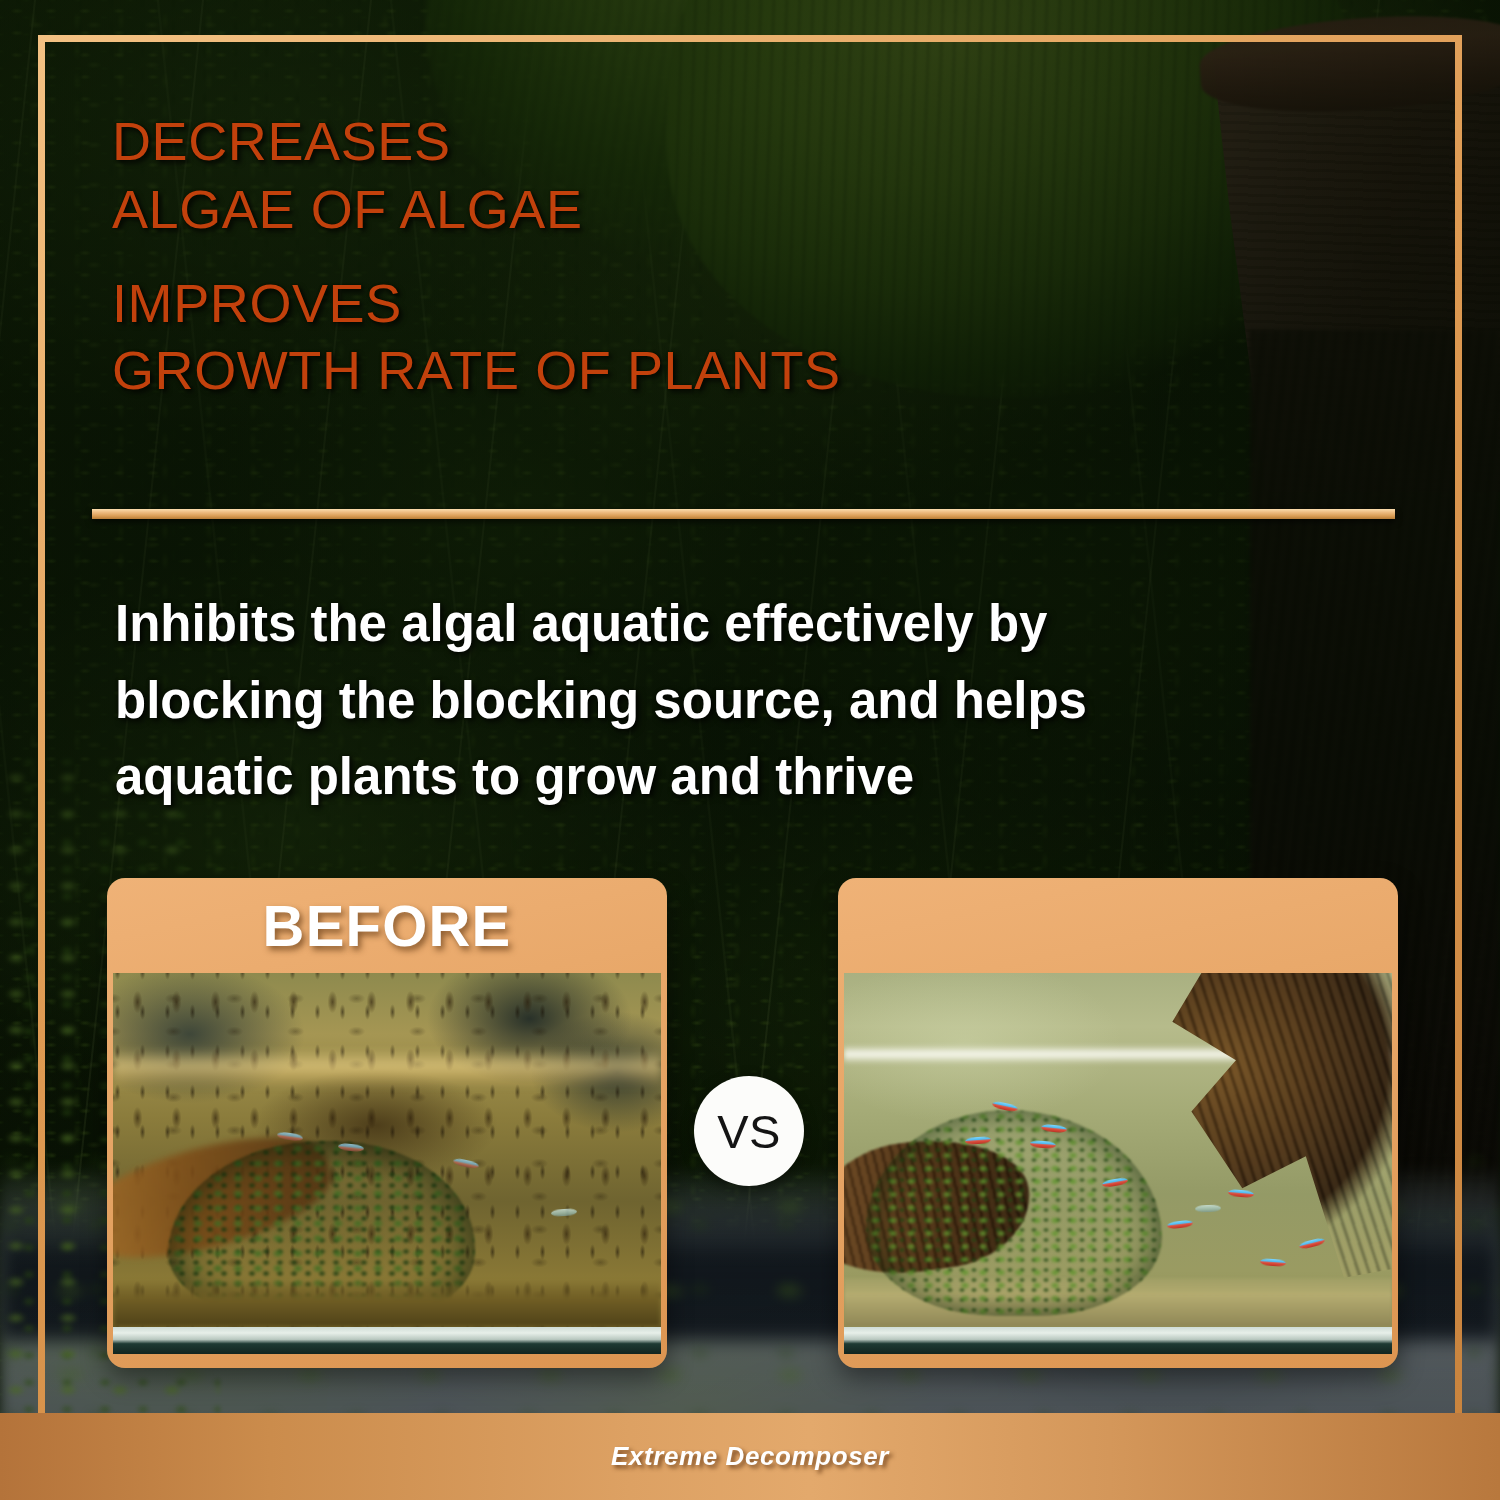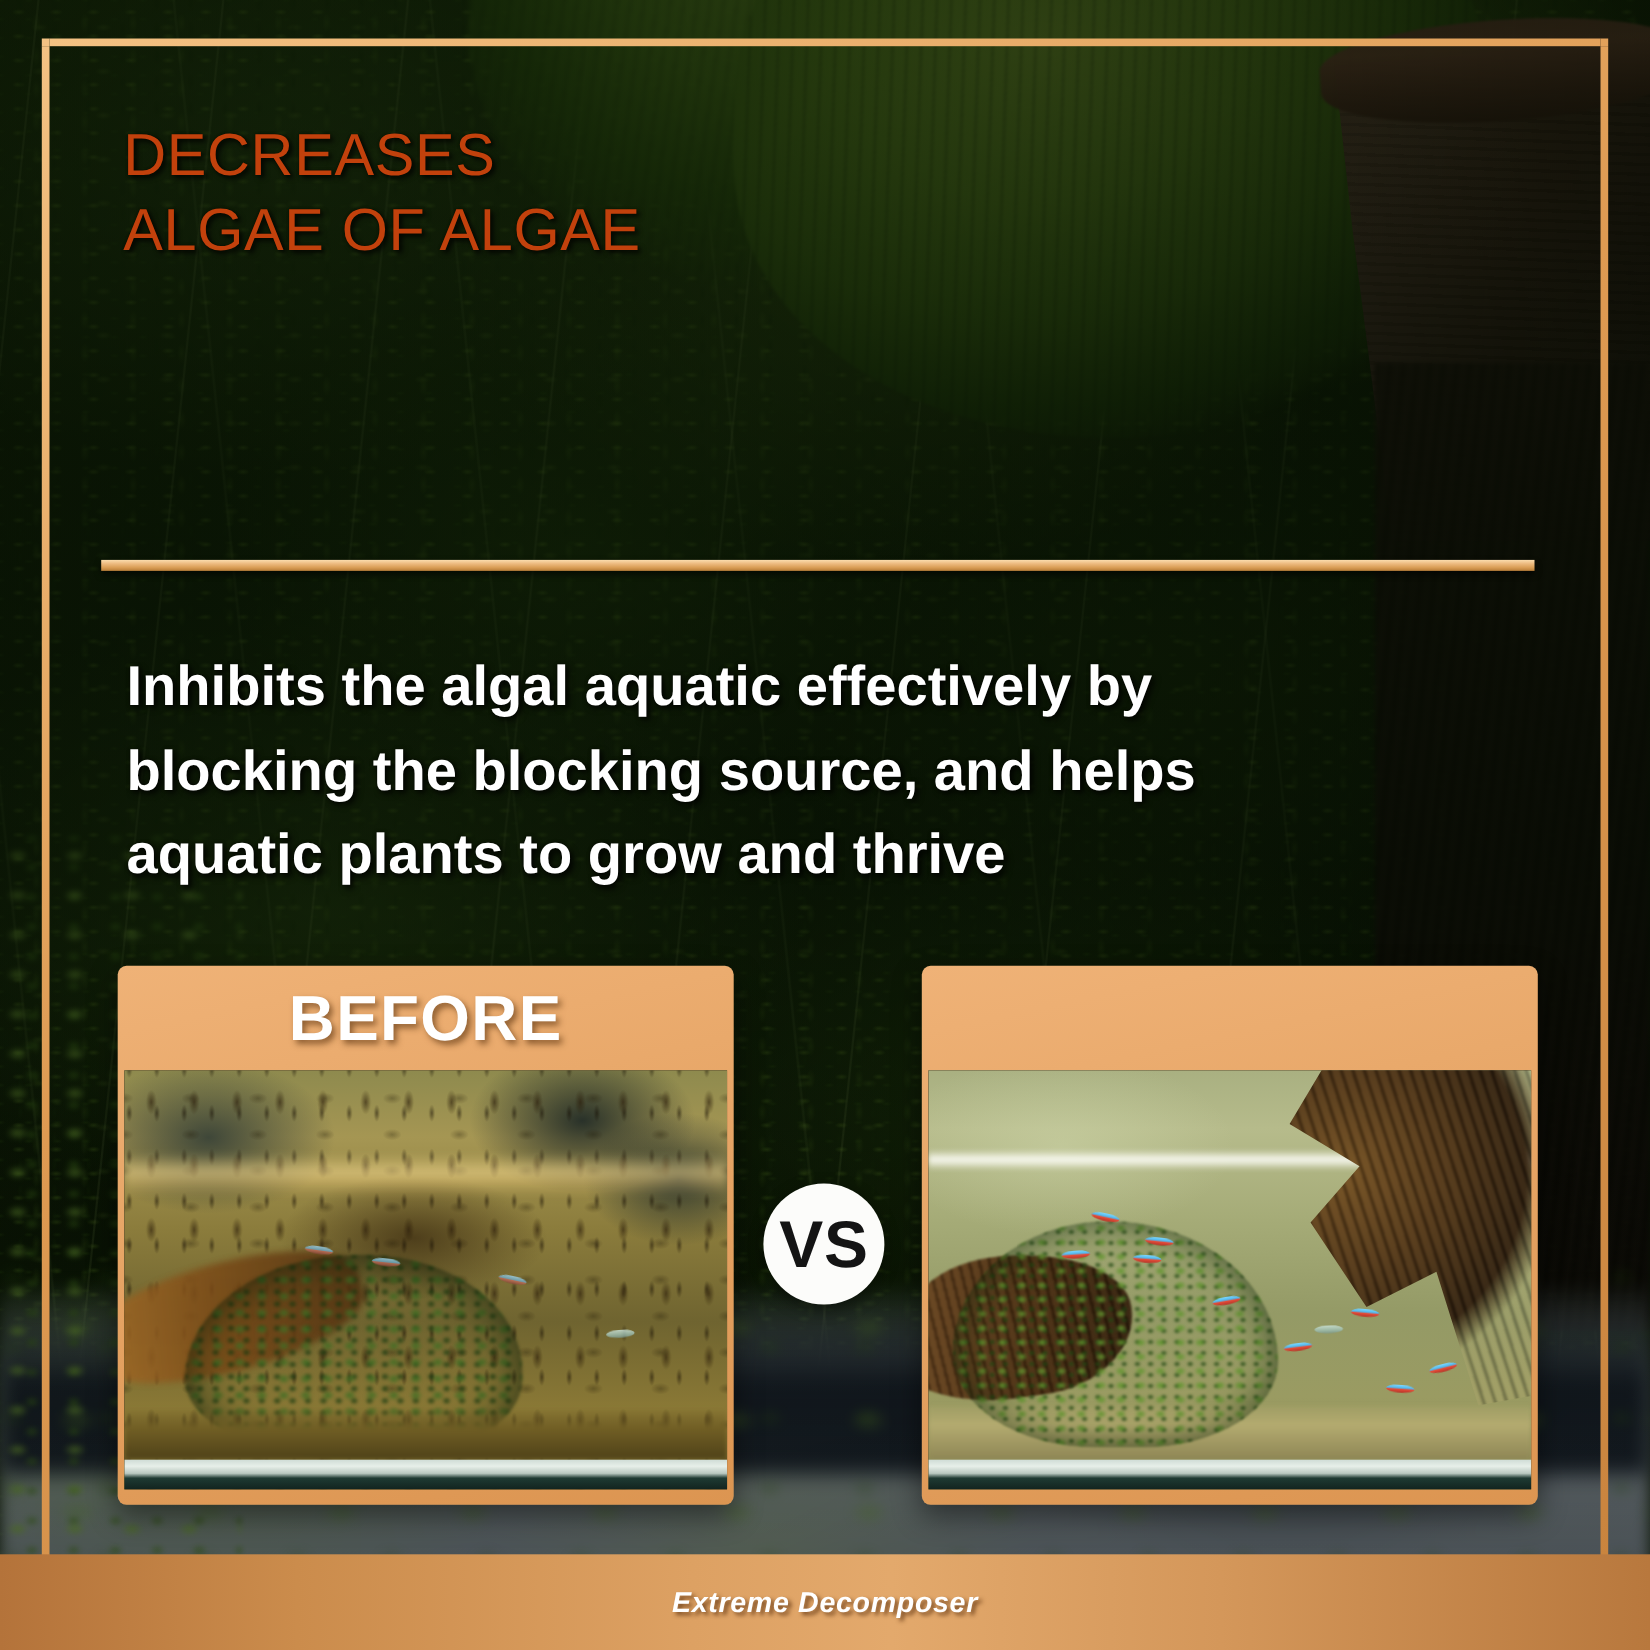--- a/index.html
+++ b/index.html
@@ -185,21 +185,21 @@
     font-size:51px;
     line-height:1.50;
     letter-spacing:0px;
     text-shadow:3px 3px 6px rgba(0,0,0,.85), 0 0 3px rgba(0,0,0,.7);
   }
   .subcopy .l{ display:block; white-space:nowrap; }
 
   
   .card{
     position:absolute; top:878px; width:560px; height:490px;
-    border-radius:8px;
+    border-radius:18px;
     background:linear-gradient(168deg,#EFB277 0%,#E7A667 40%,#DC9551 100%);
     box-shadow:0 10px 26px rgba(0,0,0,.45);
     overflow:hidden;
   }
   #card-before{ left:107px; }
   #card-after { left:838px; }
 
   .card-title{
     position:absolute; left:0; right:0; top:0; height:95px;
     display:flex; align-items:center; justify-content:center;
@@ -317,21 +317,21 @@
   .fish.pale{ background:linear-gradient(180deg,#cfe8e0 0%,#9fc0b4 60%,#7d9a90 100%); opacity:.8; }
   .fish.dim{ background:linear-gradient(180deg,#9fcfe2 0%,#6fa8c0 45%,#c0705a 55%,#8a4a3a 100%); opacity:.85; }
 
   
   #vs-badge{
     position:absolute; left:694px; top:1076px; width:110px; height:110px;
     border-radius:50%;
     background:#FCFCFA;
     box-shadow:0 4px 14px rgba(0,0,0,.45);
     display:flex; align-items:center; justify-content:center;
-    color:#141414; font-weight:bold; font-size:60px; letter-spacing:.5px;
+    color:#141414; font-weight:normal; font-size:47px; letter-spacing:.5px;
   }
 
   
   #footer{
     position:absolute; left:0; right:0; bottom:0; height:87px;
     background:linear-gradient(90deg,#B4733A 0%,#CB8C4C 18%,#DDA163 42%,#E3A96C 54%,#D4975A 74%,#B8783D 100%);
     display:flex; align-items:center; justify-content:center;
   }
   #footer .brand{
     color:#FFFFFF;
@@ -361,20 +361,24 @@
 </div>
 
 <div id="frame"></div>
 
 <div id="content">
 
   <div class="headline">
     <div class="blk">
       <span class="l">DECREASES</span>
       <span class="l">ALGAE OF ALGAE</span>
+    </div>
+    <div class="blk">
+      <span class="l">IMPROVES</span>
+      <span class="l">GROWTH RATE OF PLANTS</span>
     </div>
   </div>
 
   <div class="divider"></div>
 
   <div class="subcopy">
     <span class="l">Inhibits the algal aquatic effectively by</span>
     <span class="l">blocking the blocking source, and helps</span>
     <span class="l">aquatic plants to grow and thrive</span>
   </div>

